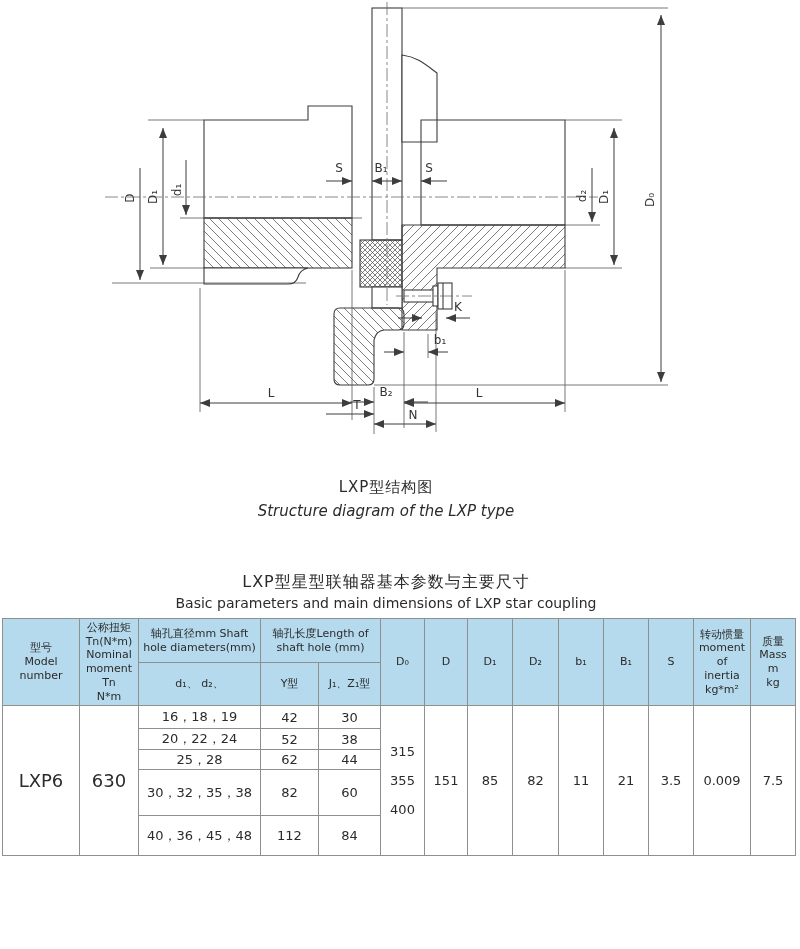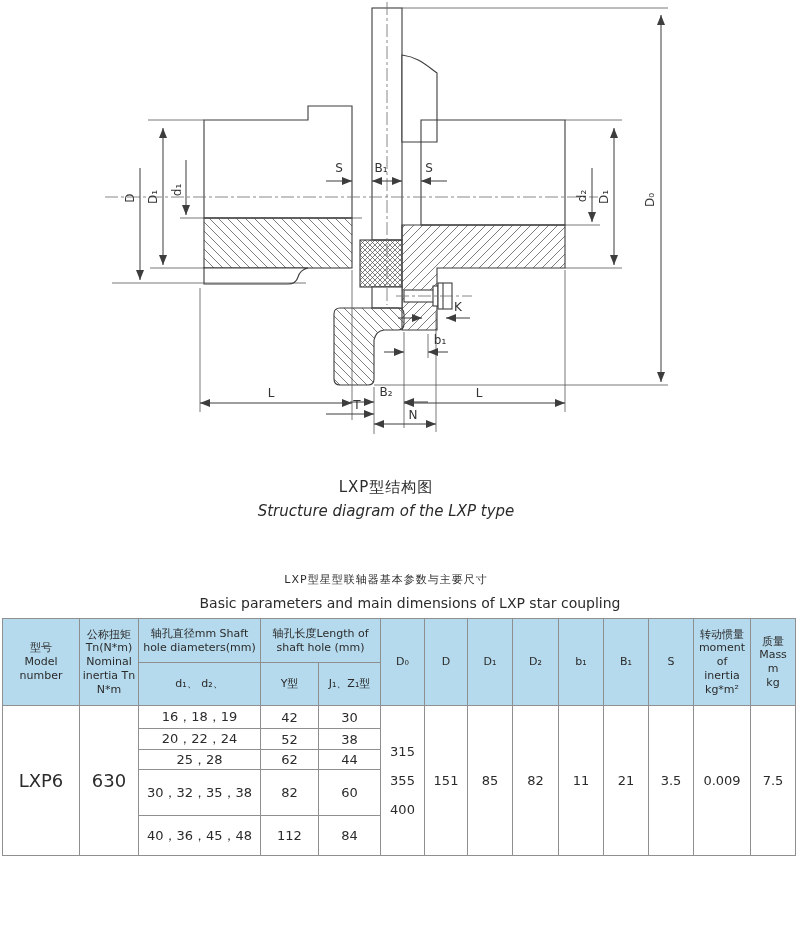--- a/index.html
+++ b/index.html
@@ -1,22 +1,22 @@
 <!DOCTYPE html>
 <html><head>
 <meta charset="utf-8">
 <style>
   html,body{margin:0;padding:0;background:#fff;}
   .page{position:relative;width:800px;height:949px;background:#fff;overflow:hidden;
         font-family:"DejaVu Sans","Liberation Sans",sans-serif;color:#2b2b2b;}
   .caption{position:absolute;left:0;width:772px;text-align:center;}
   .cap-zh{top:478px;font-size:15px;letter-spacing:1px;}
   .cap-en{top:502px;font-size:15px;font-style:italic;}
-  .tbl-title-zh{top:572px;font-size:11px;letter-spacing:1px;}
-  .tbl-title-en{top:595px;font-size:14px;padding-left:24px;}
+  .tbl-title-zh{top:572px;font-size:16px;letter-spacing:1px;}
+  .tbl-title-en{top:595px;font-size:14px;}
   table.spec{position:absolute;left:2px;top:618px;width:793px;border-collapse:collapse;
              table-layout:fixed;font-size:13px;}
   table.spec th,table.spec td{border:1px solid #8f8f8f;padding:0 2px;text-align:center;
              vertical-align:middle;overflow:hidden;}
   table.spec{border:1px solid #6e6e6e;}
   table.spec th{background:#b5daed;font-weight:normal;font-size:11px;line-height:1.25;
              white-space:pre-line;}
   tr.hr1{height:44px;} tr.hr2{height:43px;}
   tr.br1{height:23px;} tr.br2{height:21px;} tr.br3{height:20px;} tr.br4{height:46px;} tr.br5{height:40px;}
   td.bores{text-align:left;padding-left:9px;margin-left:24px;}
@@ -155,21 +155,21 @@
         <col style="width:45px">
     </colgroup>
     <thead>
       <tr class="hr1">
         <th rowspan="2">型号
 Model
 number</th>
         <th rowspan="2">公称扭矩
 Tn(N*m)
 Nominal
-inertia Tn
+moment Tn
 N*m</th>
         <th>轴孔直径mm Shaft
 hole diameters(mm)</th>
         <th colspan="2">轴孔长度Length of
 shaft hole (mm)</th>
         <th rowspan="2">D₀</th>
         <th rowspan="2">D</th>
         <th rowspan="2">D₁</th>
         <th rowspan="2">D₂</th>
         <th rowspan="2">b₁</th>

